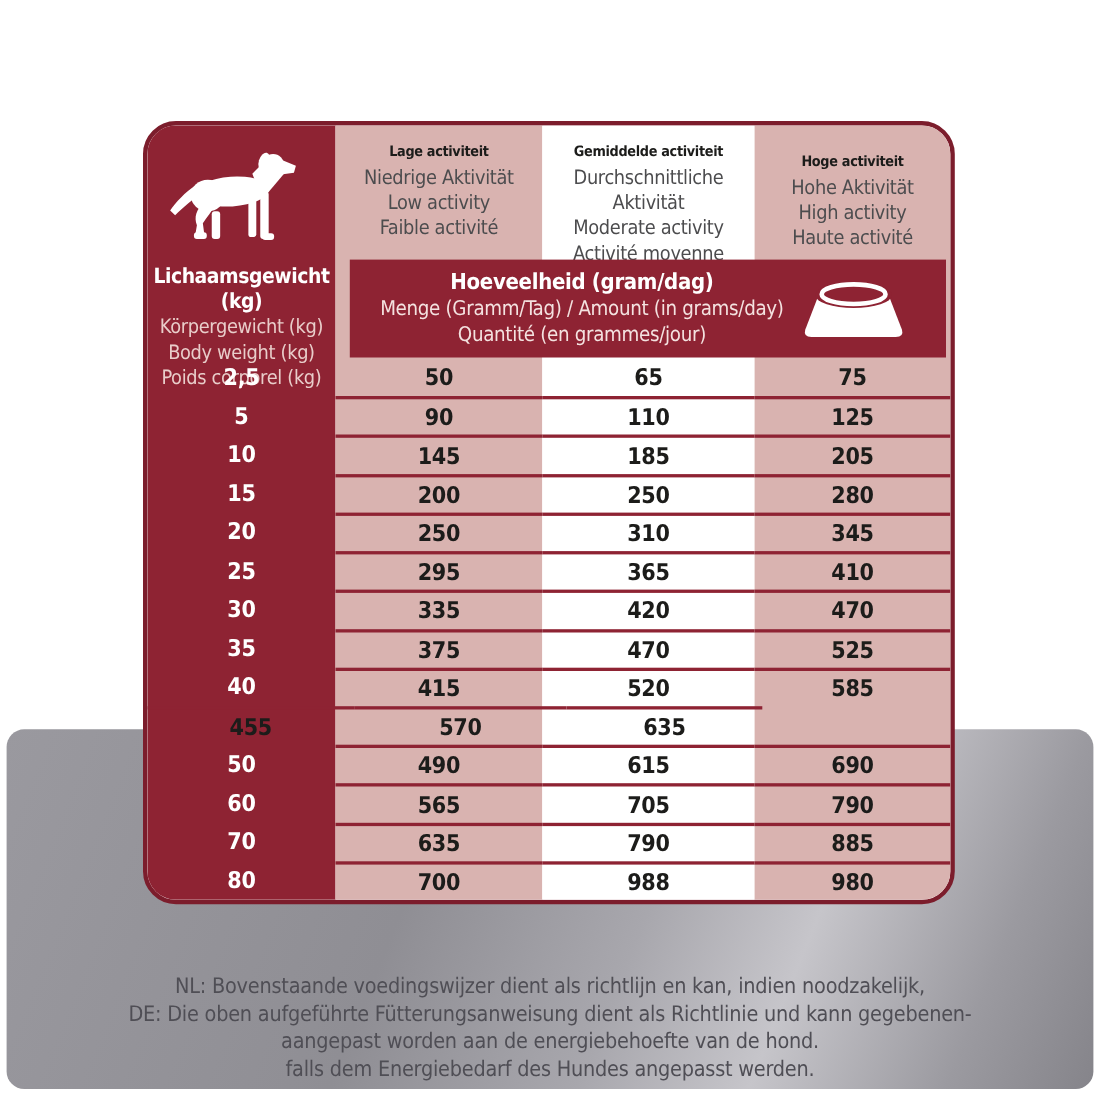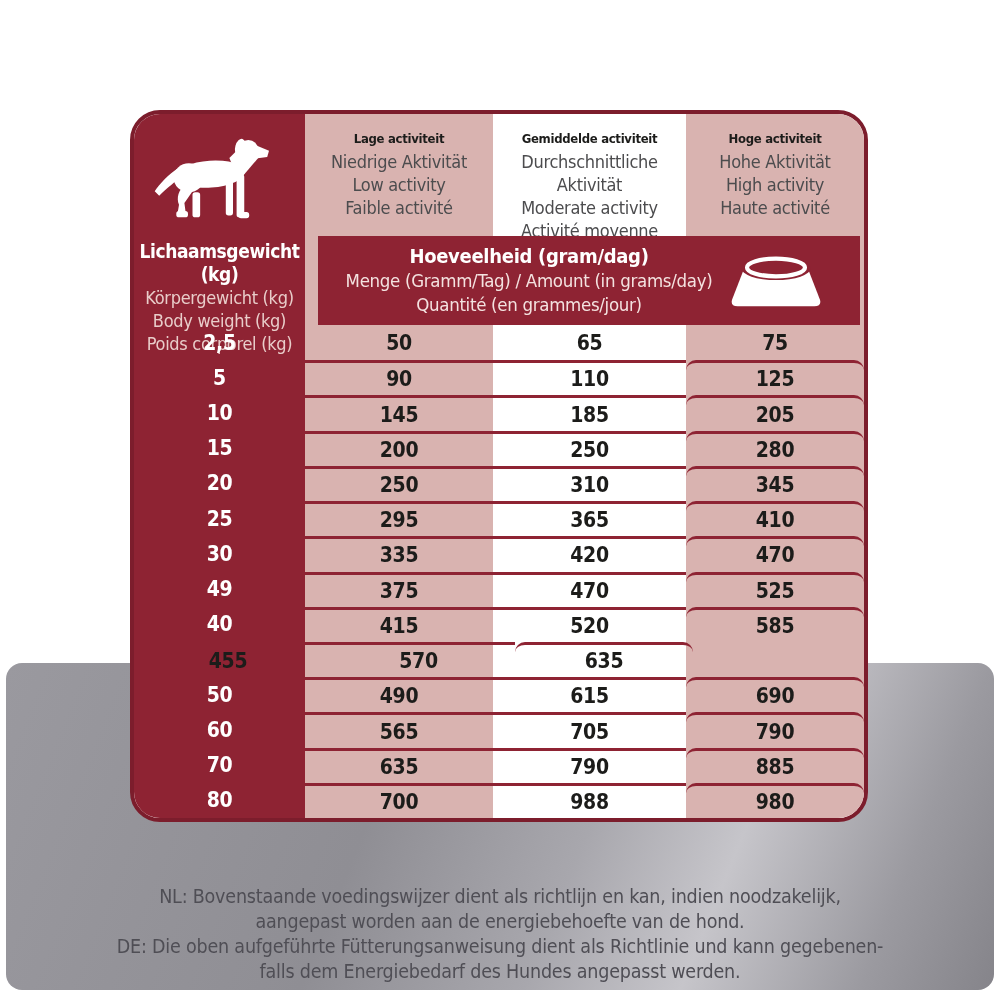--- a/index.html
+++ b/index.html
@@ -42,21 +42,21 @@
   .col-bg-2{left:359px;width:193px;background:var(--white);}
   .col-bg-3{left:552px;width:178px;background:var(--pink);}
 
   .content{position:absolute;inset:0;display:flex;flex-direction:column;}
 
   .header-row{display:flex;height:122px;}
   .hcell{display:flex;flex-direction:column;align-items:center;text-align:center;}
   .hcell-weight{width:171px;justify-content:center;}
   .hcell-1{width:188px;}
   .hcell-2{width:193px;}
-  .hcell-3{width:178px;}
+  .hcell-3{width:178px;justify-content:center;}
   .act-title{font-weight:bold;color:var(--text-dark);font-size:13px;line-height:23px;margin-top:13px;letter-spacing:-0.3px;}
   .act-sub{color:var(--subtitle-gray);font-size:18px;line-height:23px;letter-spacing:-0.3px;}
 
   .bar-row{display:flex;height:89px;border-radius:11px;}
   .weight-head{width:171px;text-align:center;color:var(--white);padding-top:4px;}
   .weight-head .wh-title{font-weight:bold;font-size:19px;line-height:23px;letter-spacing:-0.4px;}
   .weight-head .wh-sub{color:var(--left-subtitle);font-size:18px;line-height:23px;letter-spacing:-0.3px;}
   .amount-bar{
     flex:1;margin-left:13px;margin-right:4px;background:var(--maroon);
     display:flex;align-items:center;
@@ -66,21 +66,21 @@
   .amount-sub{font-size:18.5px;line-height:24px;color:#f4e2e0;letter-spacing:-0.3px;}
   .bowl-wrap{width:100px;margin-right:34px;display:flex;align-items:center;justify-content:center;}
 
   .rows{flex:1;display:flex;flex-direction:column;}
   .trow{flex:1;display:flex;}
   .tcell{display:flex;align-items:center;justify-content:center;
     font-weight:bold;font-size:21px;color:var(--text-dark);letter-spacing:-0.3px;}
   .tcell-weight{width:171px;color:var(--white);}
   .tcell-1{width:188px;}
   .tcell-2{width:193px;}
-  .tcell-3{width:178px;border-radius:10px;}
+  .tcell-3{width:178px;}
   .trow + .trow .tcell-1,
   .trow + .trow .tcell-2,
   .trow + .trow .tcell-3{border-top:3px solid var(--maroon);}
 
   .dog-wrap{width:171px;display:flex;align-items:center;justify-content:center;padding-top:10px;}
 </style>
 </head>
 <body>
 
 <div class="canvas">
@@ -198,21 +198,21 @@
           <div class="tcell tcell-2">365</div>
           <div class="tcell tcell-3">410</div>
         </div>
         <div class="trow">
           <div class="tcell tcell-weight">30</div>
           <div class="tcell tcell-1">335</div>
           <div class="tcell tcell-2">420</div>
           <div class="tcell tcell-3">470</div>
         </div>
         <div class="trow">
-          <div class="tcell tcell-weight">49</div>
+          <div class="tcell tcell-weight">35</div>
           <div class="tcell tcell-1">375</div>
           <div class="tcell tcell-2">470</div>
           <div class="tcell tcell-3">525</div>
         </div>
         <div class="trow">
           <div class="tcell tcell-weight">40</div>
           <div class="tcell tcell-1">415</div>
           <div class="tcell tcell-2">520</div>
           <div class="tcell tcell-3">585</div>
         </div>
@@ -245,18 +245,18 @@
           <div class="tcell tcell-2">988</div>
           <div class="tcell tcell-3">980</div>
         </div>
       </div>
 
     </div>
   </div>
 
   <div class="footer-text">
     <div>NL: Bovenstaande voedingswijzer dient als richtlijn en kan, indien noodzakelijk,</div>
+    <div>DE: Die oben aufgeführte Fütterungsanweisung dient als Richtlinie und kann gegebenen-</div>
     <div>aangepast worden aan de energiebehoefte van de hond.</div>
-    <div>DE: Die oben aufgeführte Fütterungsanweisung dient als Richtlinie und kann gegebenen-</div>
     <div>falls dem Energiebedarf des Hundes angepasst werden.</div>
   </div>
 
 </div>
 
 </body></html>

